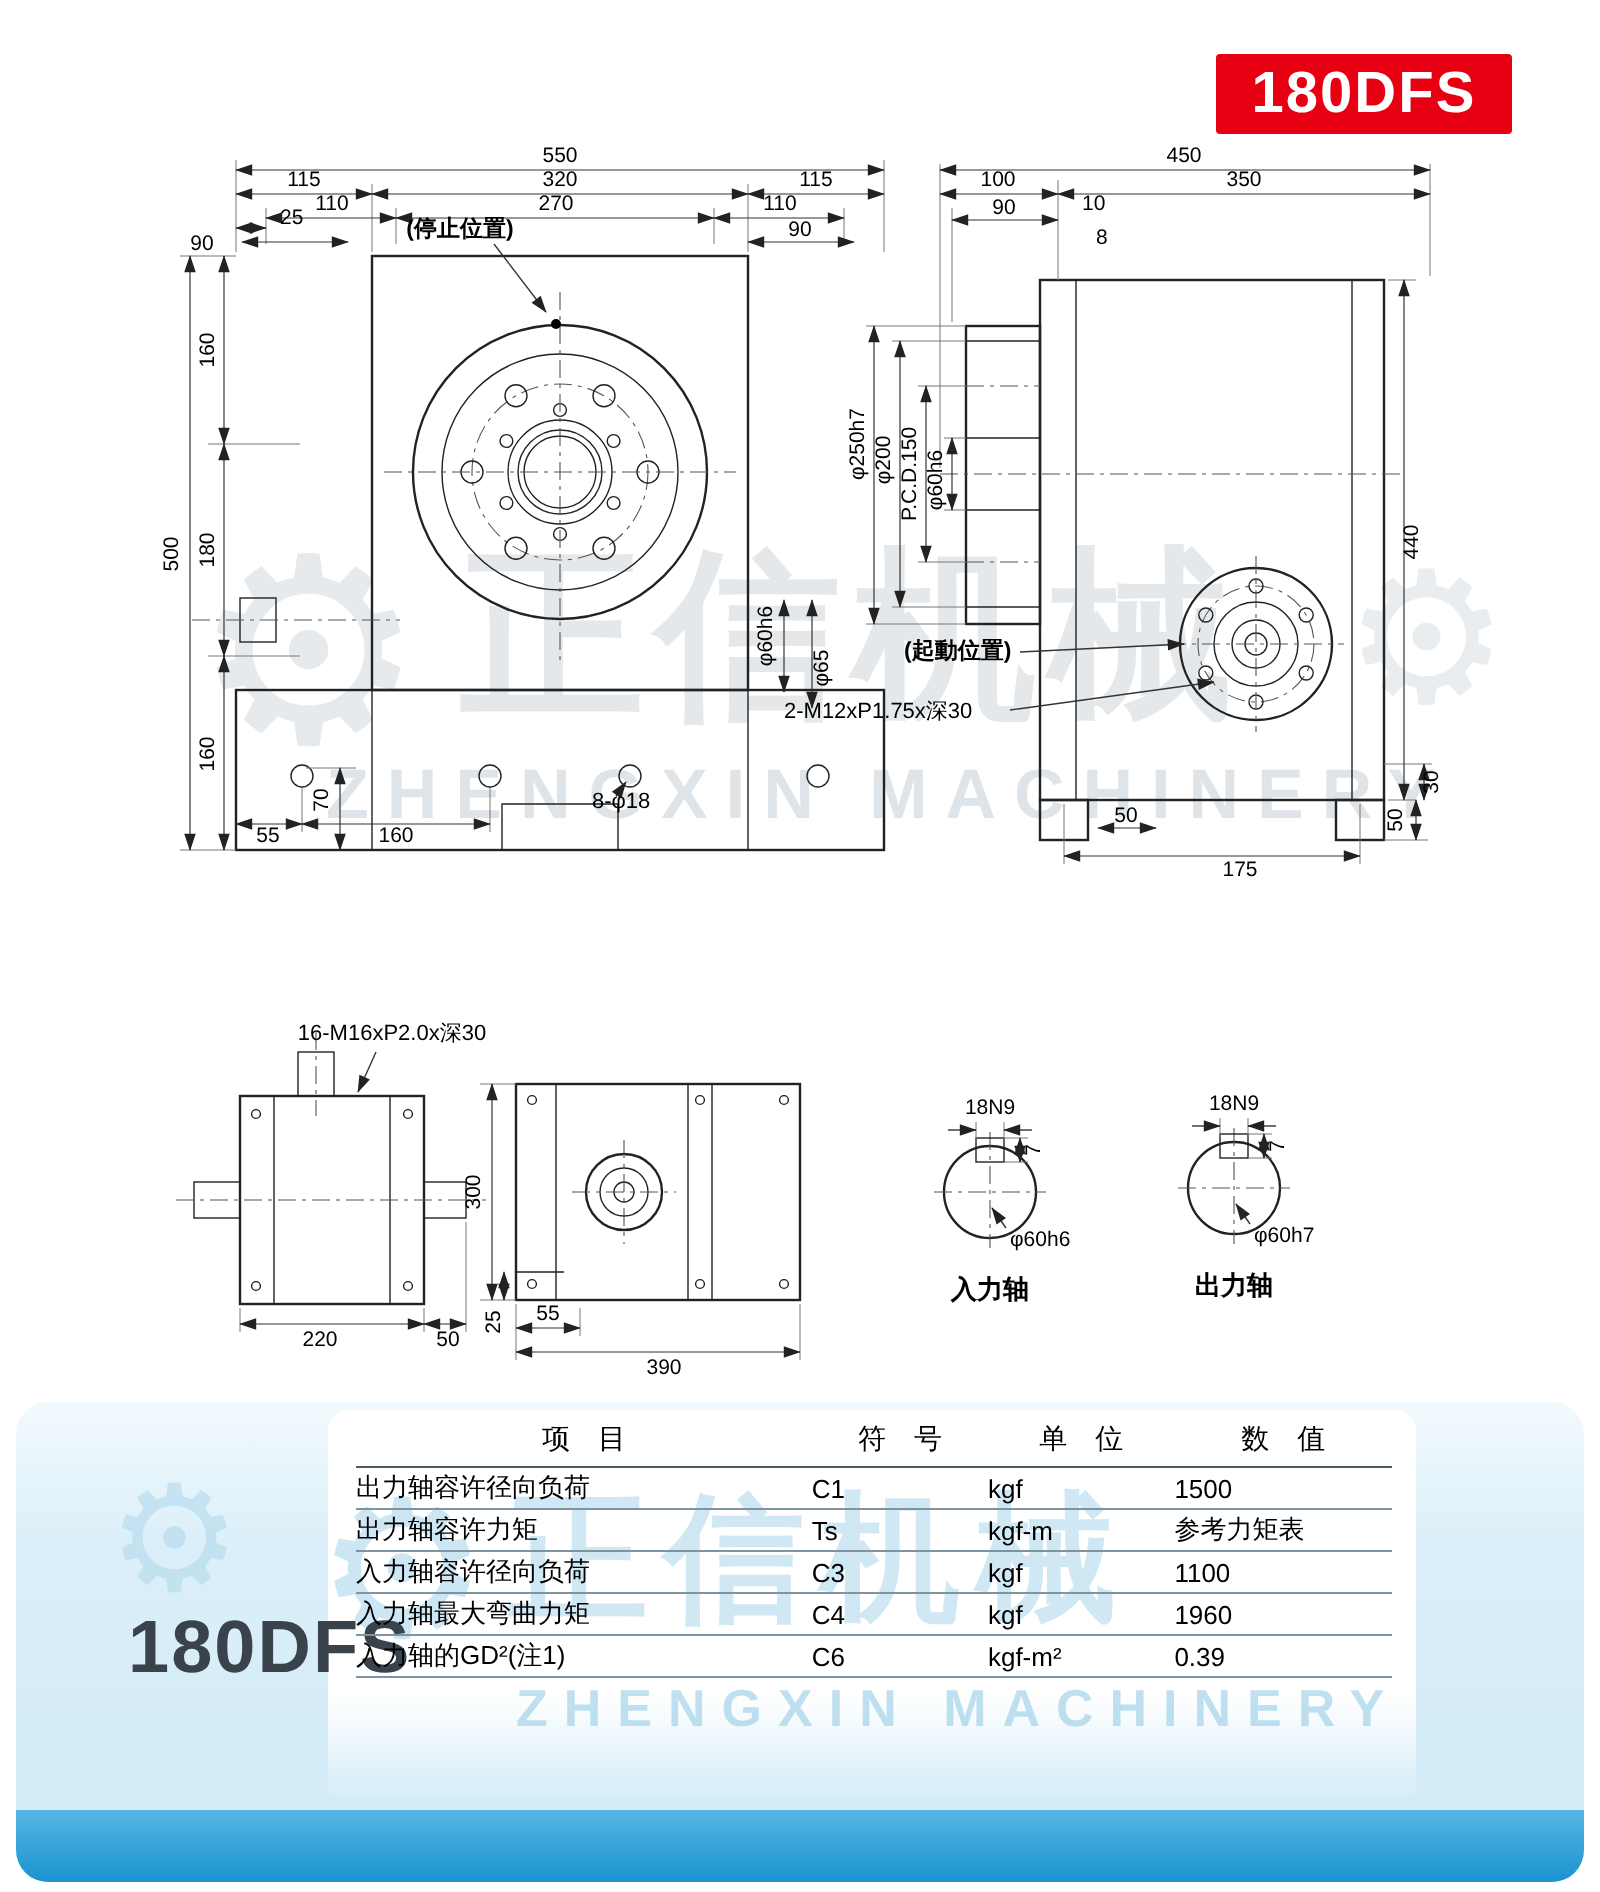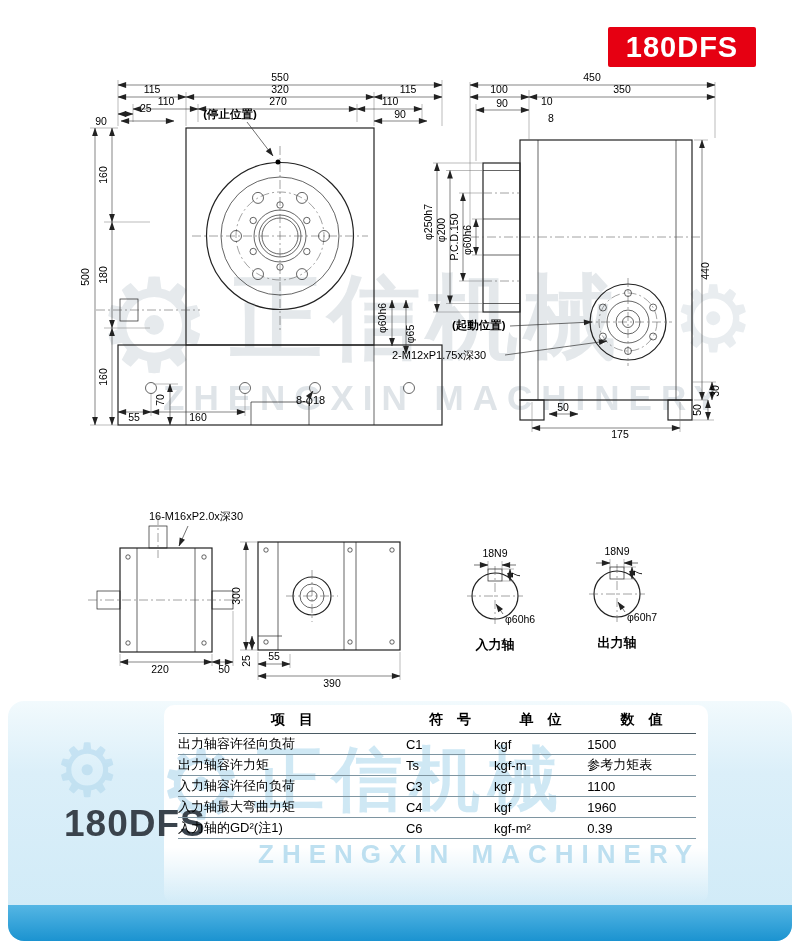--- a/index.html
+++ b/index.html
@@ -34,21 +34,21 @@
 .card-panel{position:absolute;left:156px;top:4px;width:544px;height:198px;border-radius:10px;z-index:2;
   background:linear-gradient(180deg,#ffffff 0%,#ffffff 72%,rgba(255,255,255,0) 100%)}
 .card-wm{position:absolute;inset:0;pointer-events:none;z-index:3}
 .card-wm span{position:absolute;white-space:nowrap}
 .card-wm .g1{left:150px;top:28px;font-size:96px;color:#b9dcef;opacity:.7}
 .card-wm .g2{left:46px;top:26px;font-size:74px;color:#b9dcef;opacity:.7}
 .card-wm .cn{left:246px;top:32px;font-size:70px;font-weight:bold;color:#bfe1f1;opacity:.75;letter-spacing:8px}
 .card-wm .en{left:250px;top:138px;font-size:26px;font-weight:bold;color:#a9d6ec;opacity:.75;letter-spacing:8px}
 .model{position:absolute;left:56px;top:102px;font-size:37px;font-weight:bold;color:#3a434c;letter-spacing:1px;z-index:4}
 table.spec{position:absolute;left:170px;top:7px;width:518px;border-collapse:collapse;z-index:4}
-table.spec th{font-size:14px;font-weight:bold;color:#000;padding:3px 0 4px;border-bottom:1px solid #4a5a63}
+table.spec th{font-size:14px;font-weight:normal;color:#000;padding:3px 0 4px;border-bottom:1px solid #4a5a63}
 table.spec td{font-size:13px;color:#000;text-align:left;height:21px;padding:0;border-bottom:1px solid #7e95a1}
 .c0{width:44%}.c1{width:17%}.c2{width:18%}.c3{width:21%}
 </style>
 </head>
 <body>
 
 <div class="page">
 
   <div class="wm-draw">
     <span class="g1">⚙</span>

